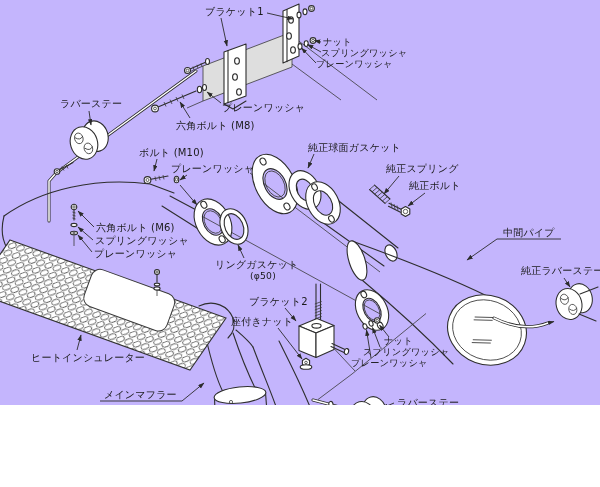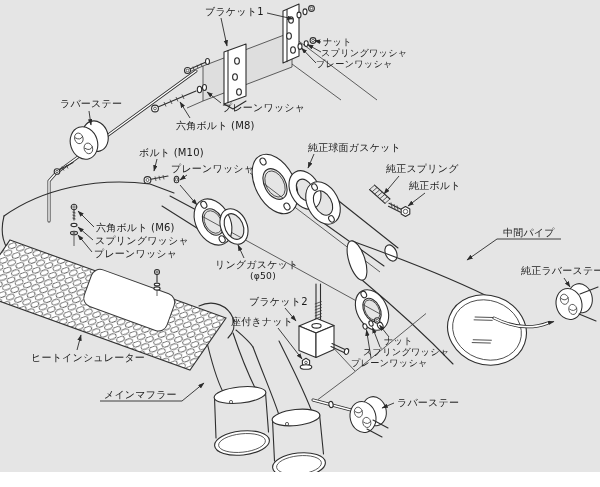--- a/index.html
+++ b/index.html
@@ -1,16 +1,16 @@
 <!DOCTYPE html>
 <html><head>
 <meta charset="utf-8">
 <style>
   html,body{margin:0;padding:0;background:#fff;}
-  .canvas{position:relative;width:600px;height:472px;background:#e5e5e5;overflow:hidden;
+  .canvas{position:relative;width:600px;height:405px;background:#c4b5fd;overflow:hidden;
           font-family:"DejaVu Sans","Liberation Sans",sans-serif;}
   svg{display:block;}
   .ln{stroke:#2e2e2e;stroke-width:1.1;fill:none;stroke-linecap:round;stroke-linejoin:round;}
   .thin{stroke:#3a3a3a;stroke-width:.8;fill:none;}
   .wfill{fill:#fff;}
   .lead{stroke:#2b2b2b;stroke-width:.9;fill:none;}
   .rod-o{stroke:#2b2b2b;stroke-width:3;fill:none;stroke-linecap:round;}
   .rod-i{stroke:#ffffff;stroke-width:1.5;fill:none;stroke-linecap:round;}
   text.lbl{font-size:10px;fill:#1a1a1a;font-weight:500;letter-spacing:.2px;}
   text.sm{font-size:9.2px;}

